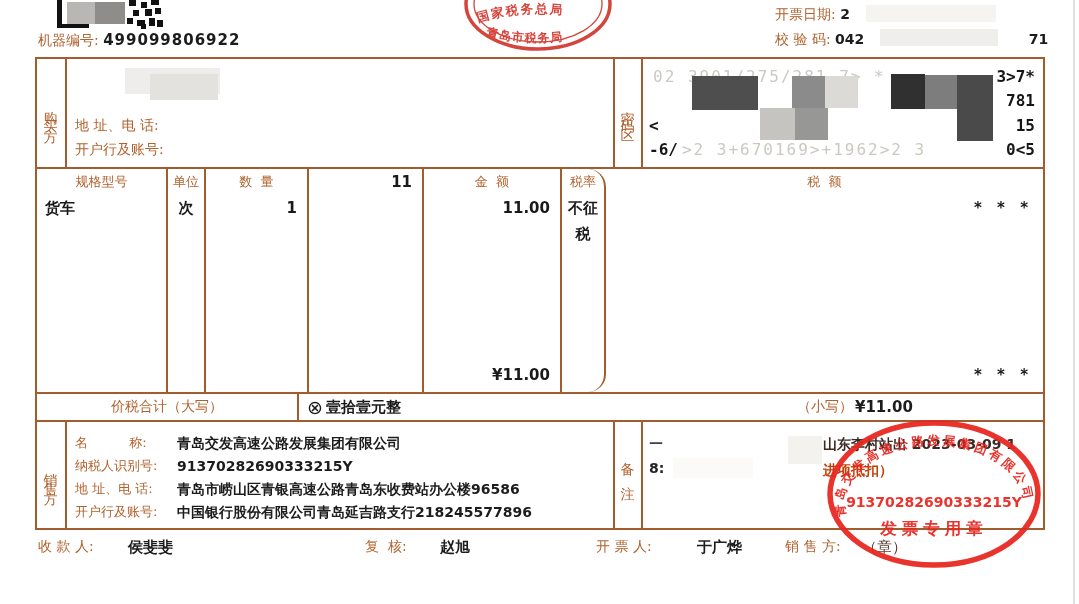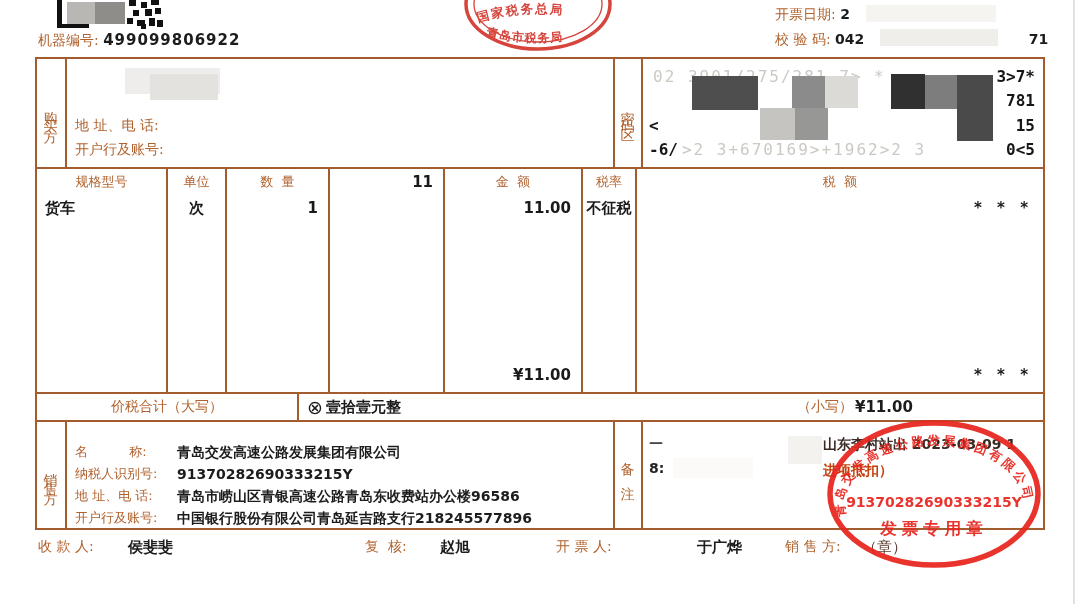--- a/index.html
+++ b/index.html
@@ -70,21 +70,21 @@
   .st-label { width:262px; border-right:2px solid #a35c2e; height:100%;
     display:flex; align-items:center; justify-content:center; color:#b0622e; font-size:14px; }
   .st-body { position:relative; flex:1; height:100%; display:flex; align-items:center; padding-left:8px; }
   .st-sym { font-size:19px; margin-right:3px; }
   .st-cn { font-size:15px; font-weight:600; }
   .st-small { position:absolute; left:498px; top:0; height:100%; display:flex; align-items:center; font-size:14px; }
   .st-small .val { margin-left:2px; font-size:15px; }
 
   
   .seller-band { height:108px; border-top:2px solid #a35c2e; }
-  .seller-content { width:548px; border-right:2px solid #a35c2e; padding:19px 0 5px 8px;
+  .seller-content { width:548px; border-right:2px solid #a35c2e; padding:10px 0 5px 8px;
     display:flex; flex-direction:column; justify-content:space-around; font-size:14px; }
   .sline { display:flex; line-height:22px; }
   .sline .lbl { display:inline-block; width:102px; font-size:13px; }
   .sline .val { font-size:14px; }
   .remark-body { flex:1; position:relative; font-size:14px; }
 
   .remark-pre1 { position:absolute; left:6px; top:12px; color:#444; font-weight:600; }
   .remark-pre2 { position:absolute; left:6px; top:38px; color:#222; font-weight:600; }
   .remark-l1 { position:absolute; left:180px; top:14px; color:#3a2a24; font-weight:600; white-space:nowrap; }
   .remark-l2 { position:absolute; left:180px; top:40px; color:#c2410c; font-weight:600; }
@@ -194,21 +194,21 @@
       </div>
     </div>
 
     <div class="goods">
       <div class="gcol" style="width:131px;">
         <div class="gh">规格型号</div>
         <div class="gv t-left">货车</div>
         <div class="gf"></div>
           <div class="gt"></div>
       </div>
-      <div class="gcol" style="width:59px;">
+      <div class="gcol" style="width:38px;">
         <div class="gh">单位</div>
         <div class="gv t-center">次</div>
         <div class="gf"></div>
           <div class="gt"></div>
       </div>
       <div class="gcol" style="width:103px;">
         <div class="gh">数  量</div>
         <div class="gv t-right">1</div>
         <div class="gf"></div>
           <div class="gt"></div>
@@ -217,21 +217,21 @@
         <div class="gv t-right">11</div>
         <div class="gf"></div>
           <div class="gt"></div>
       </div>
       <div class="gcol" style="width:138px;">
         <div class="gh">金  额</div>
         <div class="gv t-right">11.00</div>
         <div class="gf"></div>
         <div class="gt t-right">¥11.00</div>
       </div>
-      <div class="gcol" style="width:54px;">
+      <div class="gcol" style="width:44px;border-radius:18px;">
         <div class="gh">税率</div>
         <div class="gv t-center">不征税</div>
         <div class="gf"></div>
           <div class="gt"></div>
       </div>
       <div class="gcol">
         <div class="gh">税  额</div>
         <div class="gv t-right stars">* * *</div>
         <div class="gf"></div>
         <div class="gt t-right stars">* * *</div>
@@ -292,21 +292,21 @@
   <div class="redact" style="left:925px;top:75px;width:33px;height:34px;background:#7d7d7d;"></div>
   <div class="redact" style="left:957px;top:75px;width:36px;height:66px;background:#4a4a4a;"></div>
   <div class="redact" style="left:760px;top:108px;width:35px;height:32px;background:#c6c4c1;"></div>
   <div class="redact" style="left:795px;top:108px;width:33px;height:32px;background:#979795;"></div>
 
   <div class="footer">
     <span class="lbl" style="left:38px;">收 款 人:</span>
     <span class="name val" style="left:128px;">侯斐斐</span>
     <span class="lbl" style="left:365px;">复  核:</span>
     <span class="name val" style="left:440px;">赵旭</span>
-    <span class="lbl" style="left:556px;">开 票 人:</span>
+    <span class="lbl" style="left:596px;">开 票 人:</span>
     <span class="name val" style="left:697px;">于广烨</span>
     <span class="lbl" style="left:785px;">销 售 方:</span>
     <span class="name" style="left:862px;color:#5a3c30;">（章）</span>
   </div>
 
   <svg class="seal" width="228" height="160" viewBox="0 0 228 160">
     <ellipse cx="114" cy="78" rx="104" ry="71" fill="none" stroke="#e8251f" stroke-width="5.5"></ellipse>
     <defs>
       <path id="sealArc" d="M 26 100 A 90 59 0 1 1 202 100" fill="none"></path>
     </defs>

